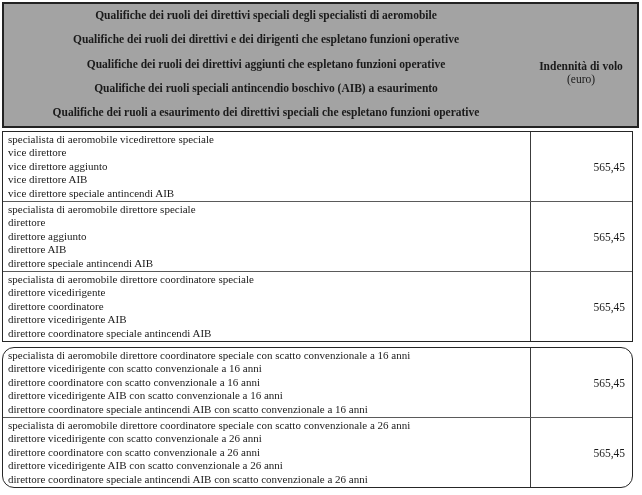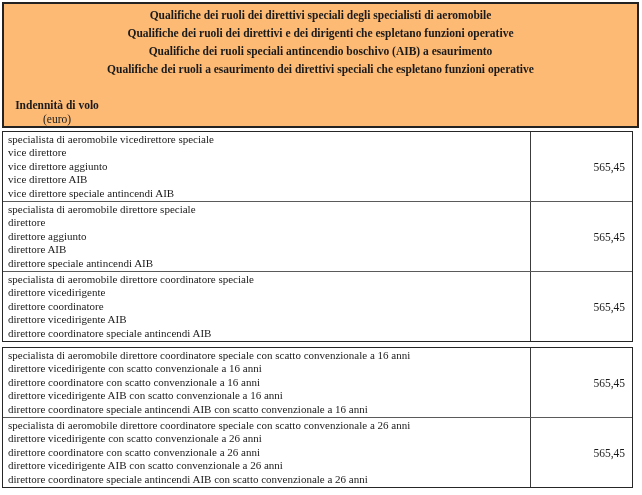--- a/index.html
+++ b/index.html
@@ -20,22 +20,21 @@
   
   .header-box {
     position: absolute;
     left: 2px;
     top: 2px;
     width: 637px;
     height: 126px;
     border: 2px solid #222222;
     box-sizing: border-box;
     display: flex;
-    background: #fdba74;
-    flex-direction: column;
+    background: #a3a3a3;
   }
   .header-left {
     flex: 1;
     display: flex;
     flex-direction: column;
     justify-content: space-between;
     padding: 5px 0 7px 0;
   }
   .h-line {
     font-weight: bold;
@@ -61,21 +60,21 @@
   
   .tbl {
     position: absolute;
     left: 2px;
     width: 631px;
     border: 1.5px solid #262626;
     box-sizing: border-box;
     background: #ffffff;
   }
   .tbl-a { top: 131px; }
-  .tbl-b { top: 347px; }
+  .tbl-b { top: 347px; border-radius: 12px; }
   .row {
     display: flex;
     border-bottom: 1px solid #5a5a5a;
   }
   .row:last-child { border-bottom: none; }
   .cell-q {
     flex: 1;
     border-right: 1px solid #3c3c3c;
     padding: 1px 5px 1px 5px;
     font-size: 11px;
@@ -93,20 +92,21 @@
 </style>
 </head>
 <body>
 
 <div class="page">
 
   <div class="header-box">
     <div class="header-left">
       <div class="h-line">Qualifiche dei ruoli dei direttivi speciali degli specialisti di aeromobile</div>
       <div class="h-line">Qualifiche dei ruoli dei direttivi e dei dirigenti che espletano funzioni operative</div>
+      <div class="h-line">Qualifiche dei ruoli dei direttivi aggiunti che espletano funzioni operative</div>
       <div class="h-line">Qualifiche dei ruoli speciali antincendio boschivo (AIB) a esaurimento</div>
       <div class="h-line">Qualifiche dei ruoli a esaurimento dei direttivi speciali che espletano funzioni operative</div>
     </div>
     <div class="header-right">
       <div class="amt-title">Indennità di volo</div>
       <div class="amt-unit">(euro)</div>
     </div>
   </div>
 
   <div class="tbl tbl-a">

